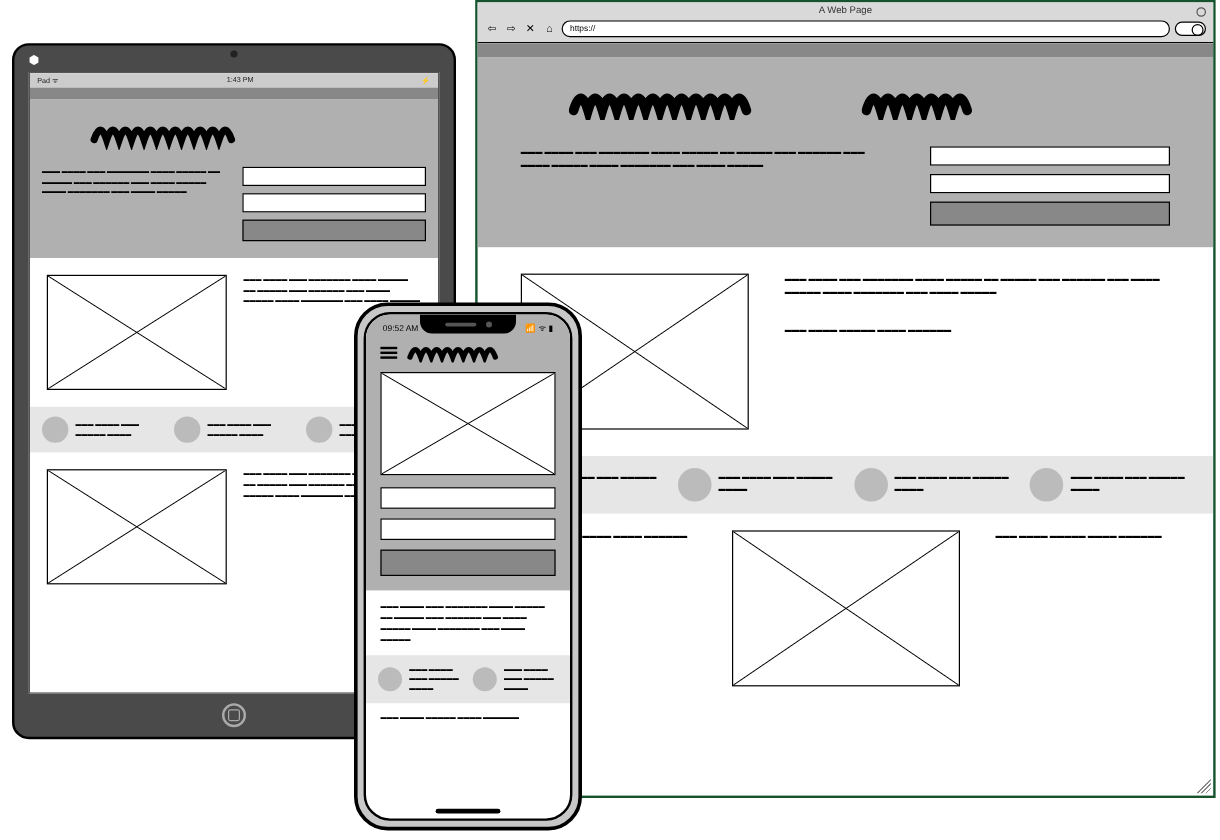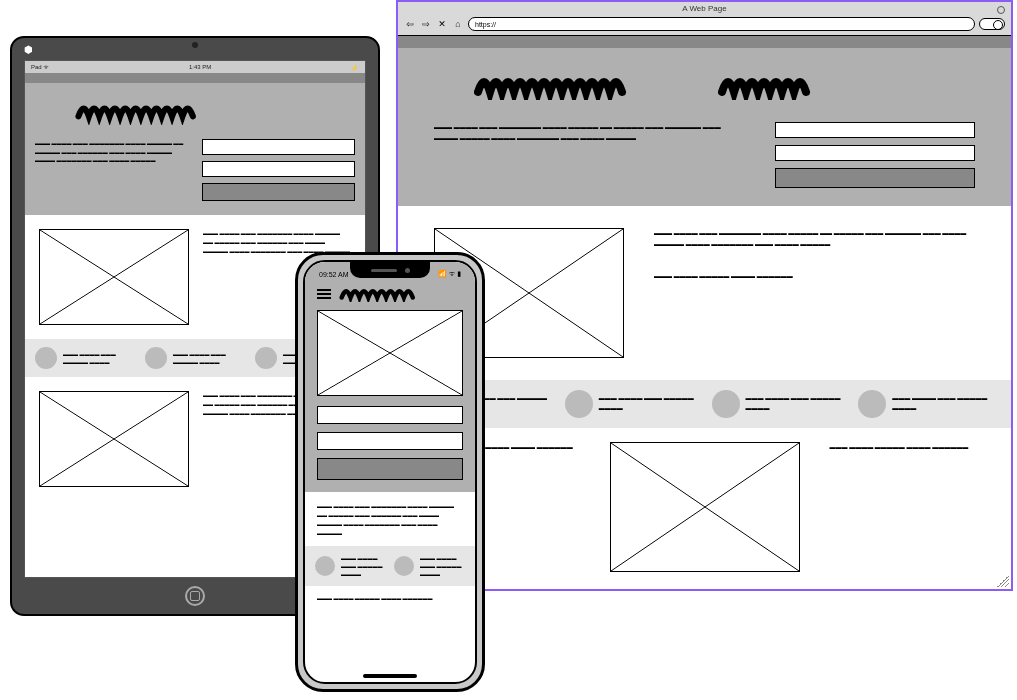--- a/index.html
+++ b/index.html
@@ -68,22 +68,22 @@
 
   .tablet-stats { background:#e6e6e6; display:flex; padding:8px 10px; gap:10px; }
   .stat { display:flex; gap:6px; align-items:center; flex:1; }
   .dotc { width:22px; height:22px; background:#bbb; border-radius:50%; flex:none; }
   .stat-txt { font-size:5px; line-height:1.6; }
 
   .fillertxt { font-size:5px; line-height:1.8; }
 
   
   .browser {
-    position:absolute; left:396px; top:0; width:617px; height:591px;
-    border:2px solid #8b5cf6; background:#fff; z-index:1;
+    position:absolute; left:396px; top:0; width:617px; height:665px;
+    border:2px solid #14532d; background:#fff; z-index:1;
   }
   .browser-chrome {
     height:34px; background:#d9d9d9; border-bottom:1px solid #000;
     position:relative;
   }
   .browser-title {
     position:absolute; top:2px; left:0; right:0; text-align:center;
     font-size:8px; color:#333;
   }
   .browser-dots {

